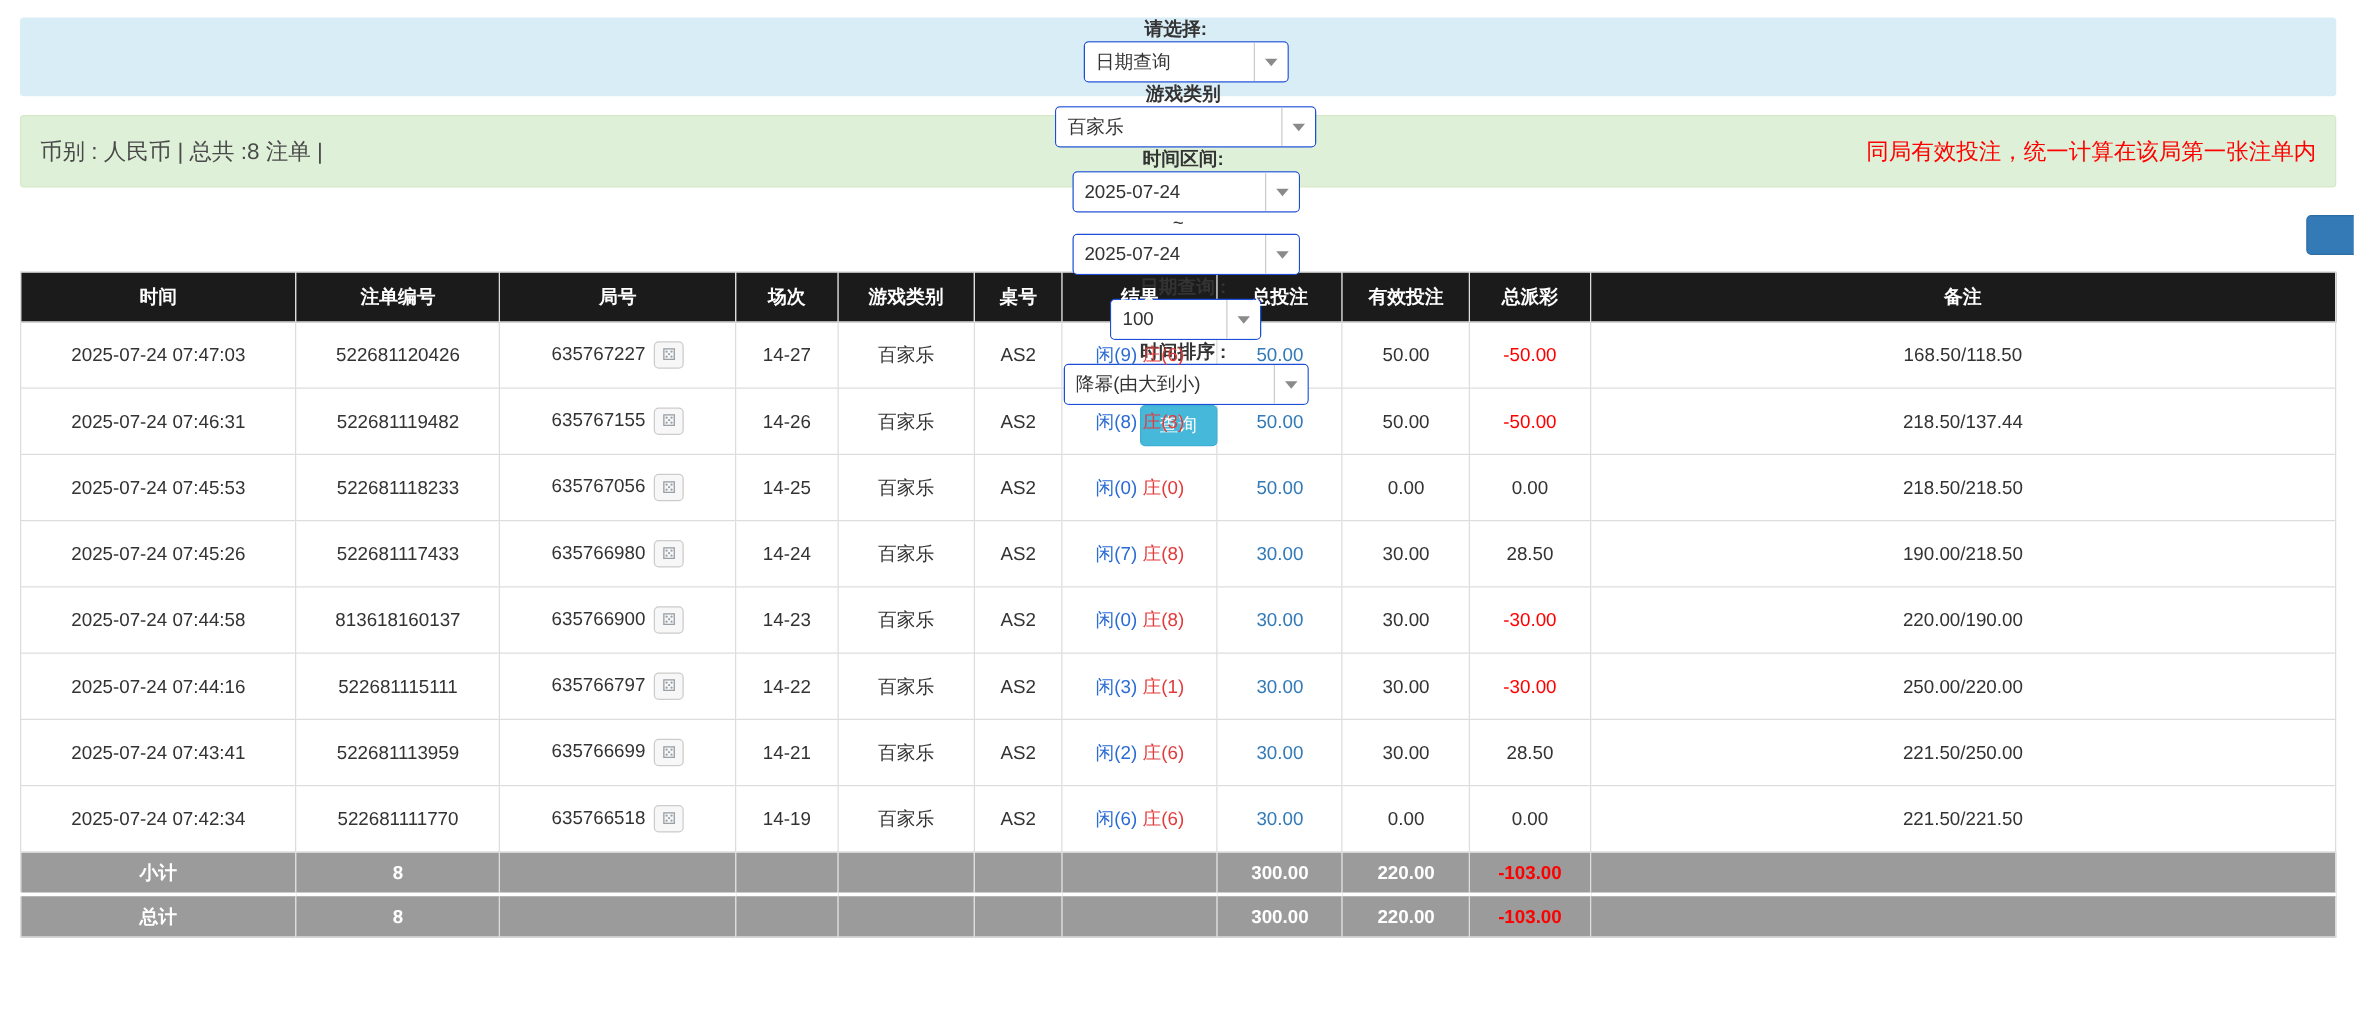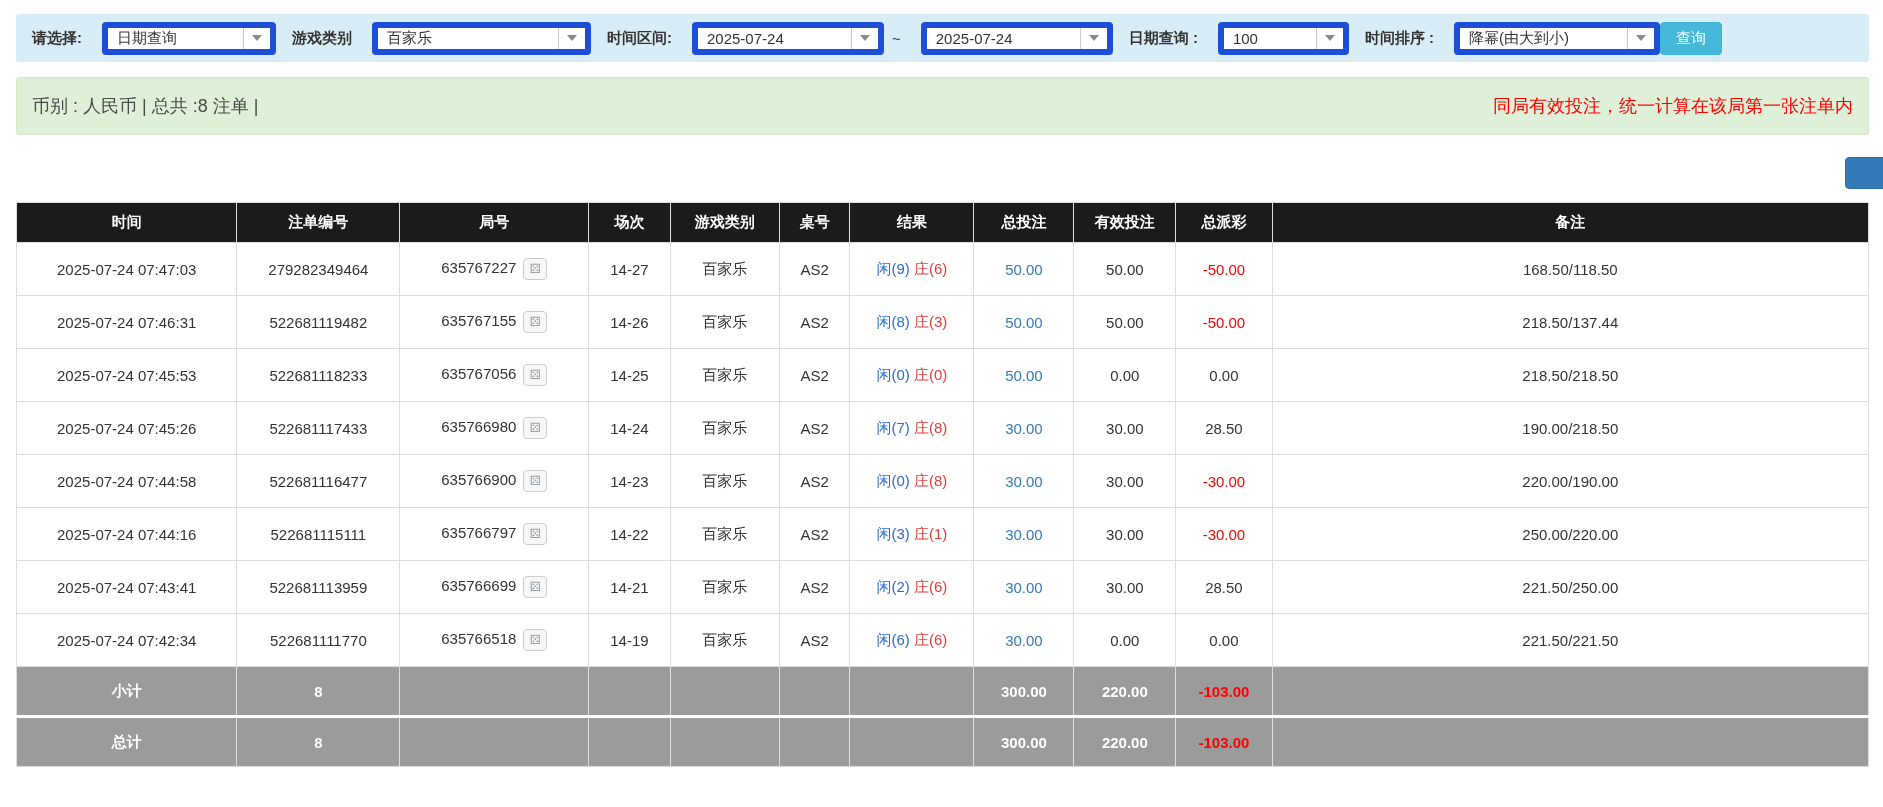--- a/index.html
+++ b/index.html
@@ -5,28 +5,28 @@
   * { box-sizing: border-box; margin: 0; padding: 0; }
   html, body {
     width: 1883px; height: 807px; overflow: hidden; background: #fff;
     font-family: "Liberation Sans", "DejaVu Sans", sans-serif; color: #333;
   }
   .page { position: relative; padding: 14px 14px 0 16px; }
   .page-title { font-size: 20px; font-weight: bold; color: #222; margin-bottom: 19px; }
 
   
   .filter-bar {
-    background: var(--filter-bar-bg, #d9edf7); border-radius: 3px; height: 48px;
-    display: flex; align-items: center; padding: 0 12px; font-size: 15px; white-space: nowrap;
+    background: var(--filter-bar-bg, #d9edf7); border-radius: 3px; height: 63px;
+    display: flex; align-items: center; padding: 0 12px; font-size: 15px; white-space: nowrap; flex-direction: column;
   }
   .flabel { font-weight: bold; color: #333; margin: 0 8px 0 16px; }
   .flabel.first { margin-left: 4px; }
   .combo {
     display: inline-flex; align-items: stretch; height: 33px; background: #fff;
-    border: 6px solid #1d4ed8; border-radius: 4px; overflow: hidden; flex: none; margin-left: 12px;
+    border: 1px solid #1d4ed8; border-radius: 4px; overflow: hidden; flex: none; margin-left: 12px;
   }
   .combo input {
     border: none; outline: none; padding: 0 9px; font-size: 15px; color: #333;
     font-family: inherit; background: #fff;
   }
   .combo .combo-btn {
     border: none; border-left: 1px solid #ccc; background: #fff; width: 27px;
     display: flex; align-items: center; justify-content: center; cursor: pointer;
   }
   .caret {
@@ -63,21 +63,21 @@
   .records th {
     background: var(--header-bg, #1b1b1b); color: #fff; font-weight: bold;
     padding: 10px 4px; border: 1px solid #ddd; text-align: center;
   }
   .records tbody td {
     border: 1px solid var(--table-border, #ddd); padding: 0 6px; height: 53px;
     text-align: center; color: #333; background: #fff;
   }
   .records tfoot td {
     background: var(--footer-bg, #9b9b9b); color: #fff; font-weight: bold;
-    height: 50px; border: 1px solid var(--table-border, #ddd); text-align: center;
+    height: 34px; border: 1px solid var(--table-border, #ddd); text-align: center;
   }
   .records tr.total-row td { border-top: 3px solid #fff; }
   .player { color: var(--player-blue, #2a6bd4); }
   .banker { color: var(--banker-red, #e23b3b); }
   .bet-link { color: var(--link-blue, #337ab7); text-decoration: none; cursor: pointer; }
   .payout.neg { color: var(--negative-red, #ff0000); }
   .round-icon {
     display: inline-block; width: 24px; height: 22px; line-height: 20px; margin-left: 7px;
     border: 1px solid #ccc; border-radius: 4px; background: #f7f7f7; color: #99a0a6;
     font-size: 13px; vertical-align: middle; text-align: center; cursor: pointer;
@@ -174,21 +174,21 @@
           <th>结果</th>
           <th>总投注</th>
           <th>有效投注</th>
           <th>总派彩</th>
           <th>备注</th>
         </tr>
     </thead>
     <tbody>
         <tr>
     <td>2025-07-24 07:47:03</td>
-    <td>279282349464</td>
+    <td>522681120426</td>
     <td>
       <span>635767227</span><span class="round-icon">⚄</span>
     </td>
     <td>14-27</td>
     <td>百家乐</td>
     <td>AS2</td>
     <td>
       <span class="player">闲(9)</span>
       <span class="banker">庄(6)</span>
     </td>
@@ -246,21 +246,21 @@
       <span class="player">闲(7)</span>
       <span class="banker">庄(8)</span>
     </td>
     <td><a class="bet-link">30.00</a></td>
     <td>30.00</td>
     <td><span class="payout">28.50</span></td>
     <td>190.00/218.50</td>
   </tr>
         <tr>
     <td>2025-07-24 07:44:58</td>
-    <td>522681116477</td>
+    <td>813618160137</td>
     <td>
       <span>635766900</span><span class="round-icon">⚄</span>
     </td>
     <td>14-23</td>
     <td>百家乐</td>
     <td>AS2</td>
     <td>
       <span class="player">闲(0)</span>
       <span class="banker">庄(8)</span>
     </td>

